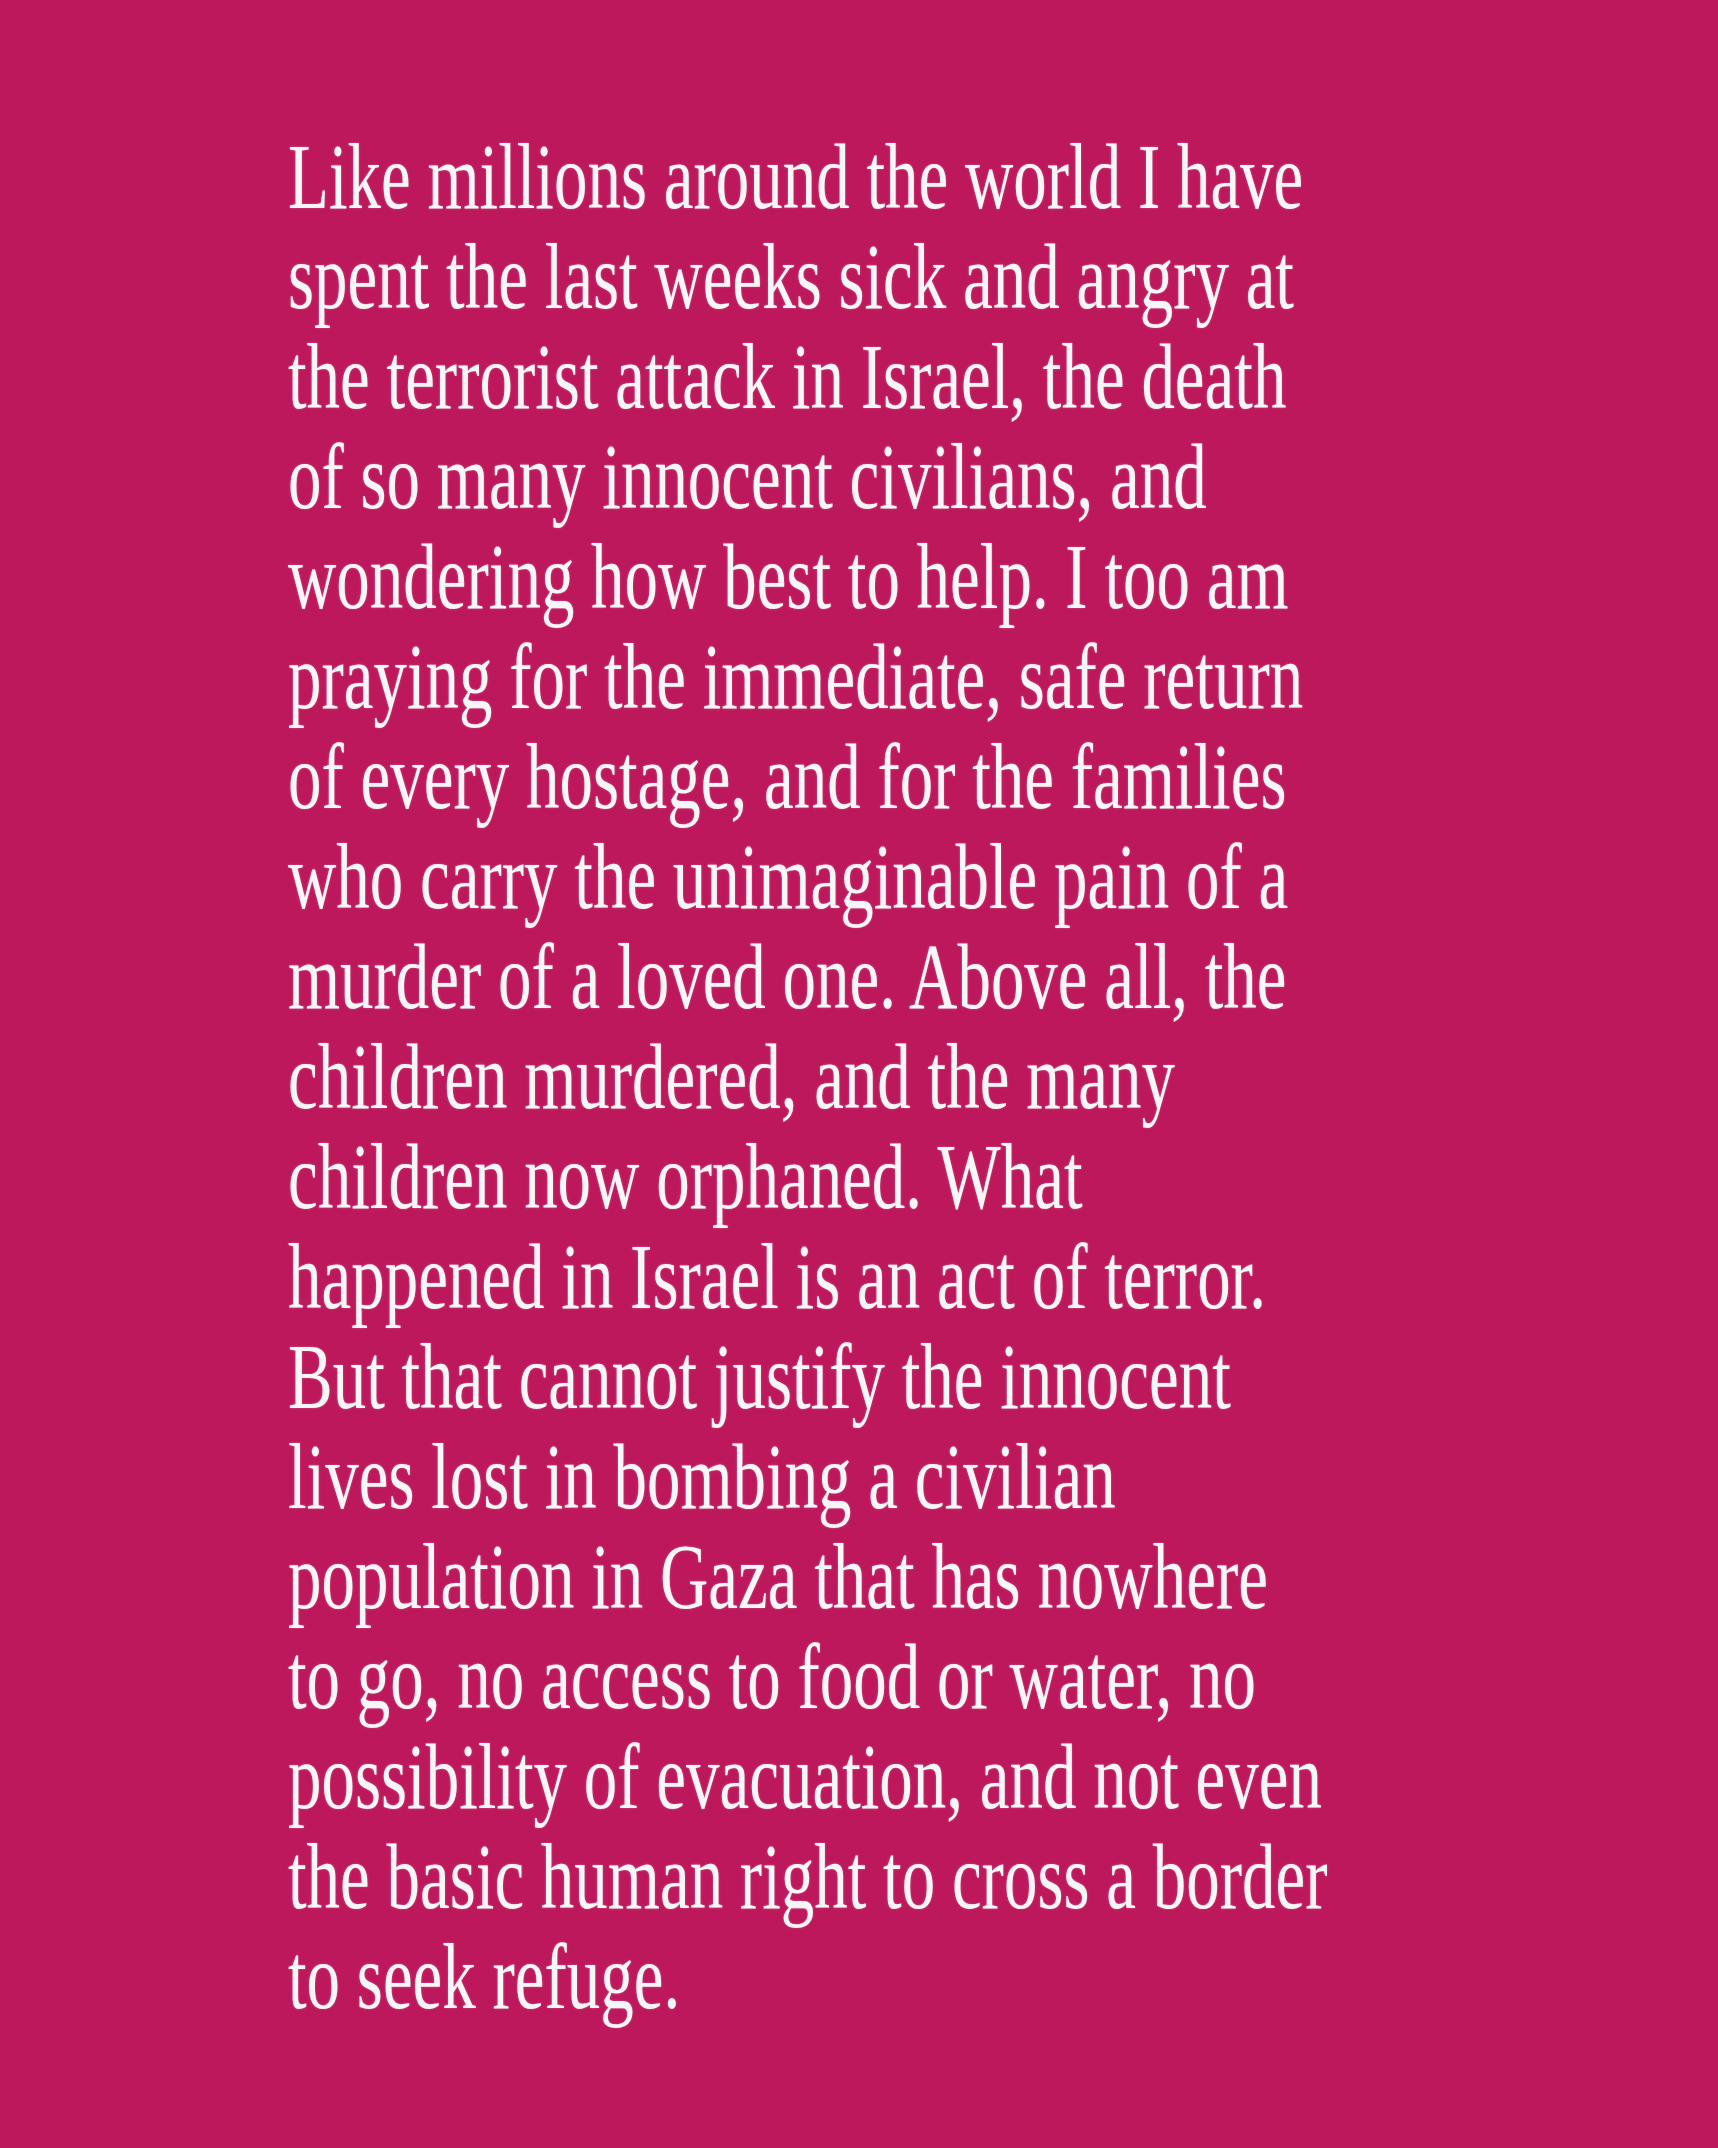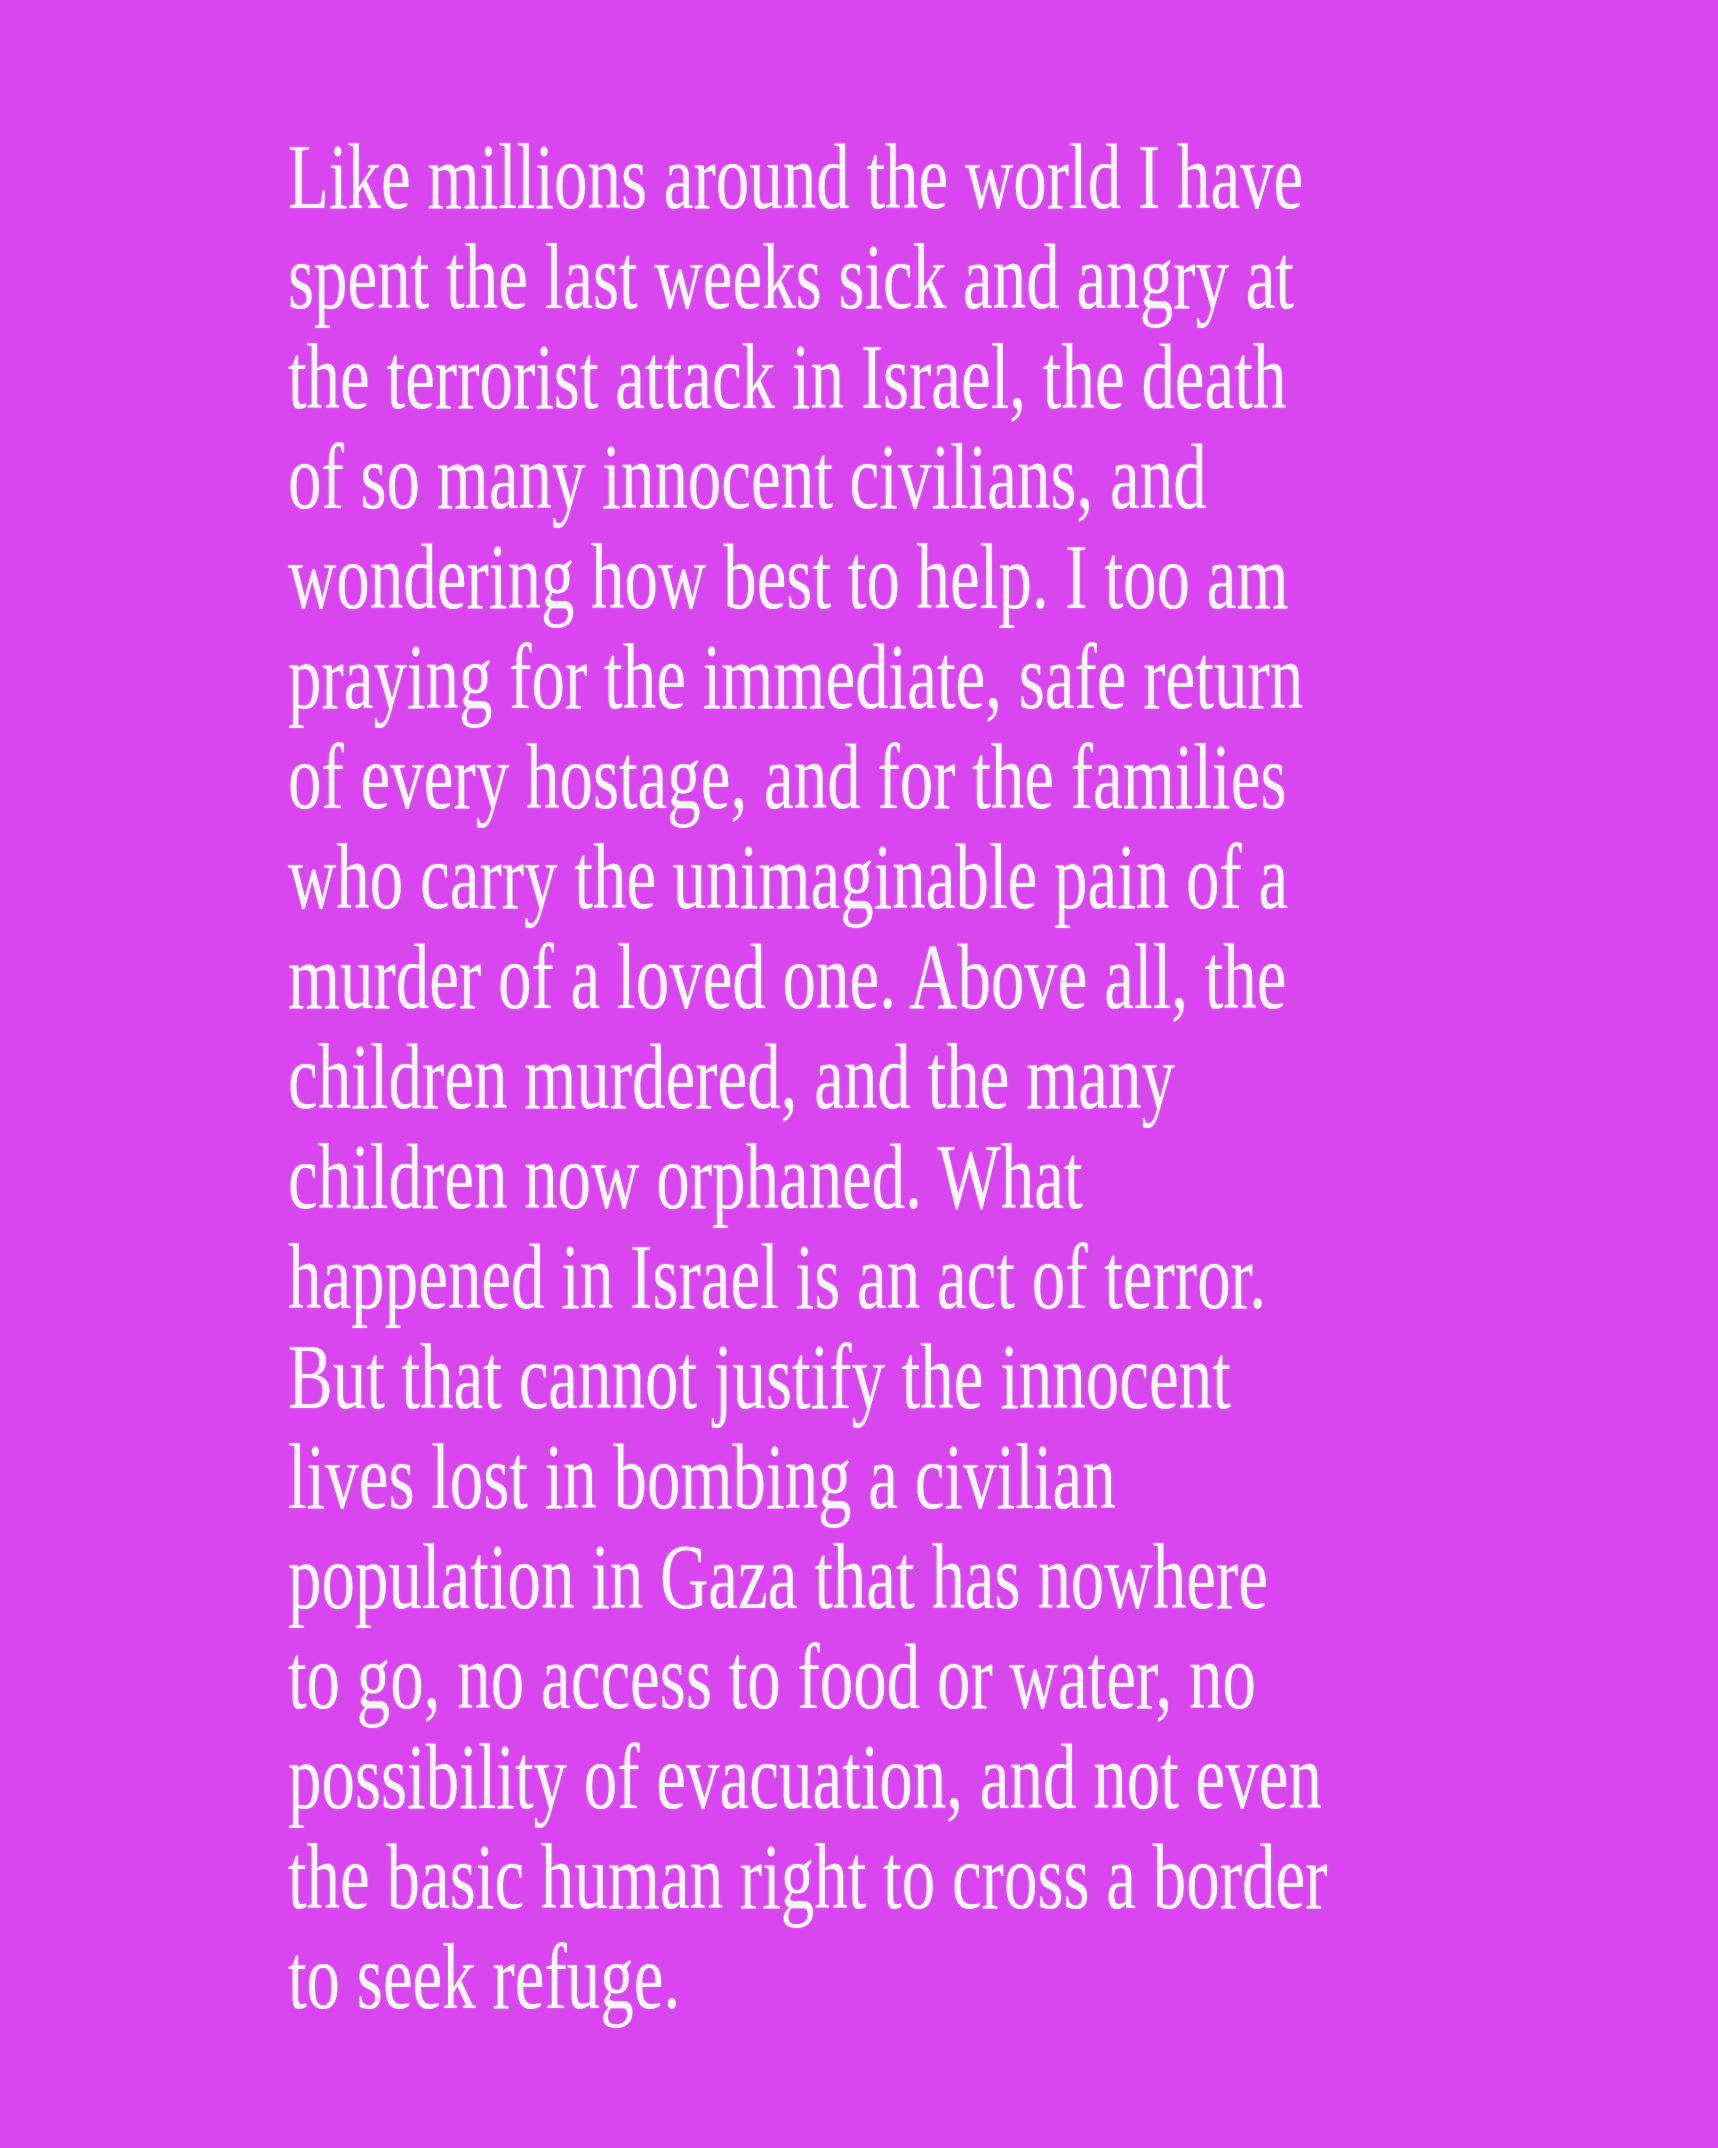--- a/index.html
+++ b/index.html
@@ -34,21 +34,21 @@
     -webkit-font-smoothing: antialiased;
   }
   .line {
     display: block;
     height: 100px;
   }
 </style>
 </head>
 <body>
 
-<div class="canvas" style="background: #d946ef;">
+<div class="canvas" style="background: #be185d;">
   <div class="text-block" style="color: rgb(246, 246, 246);">
     <div class="line">Like millions around the world I have</div>
     <div class="line">spent the last weeks sick and angry at</div>
     <div class="line">the terrorist attack in Israel, the death</div>
     <div class="line">of so many innocent civilians, and</div>
     <div class="line">wondering how best to help. I too am</div>
     <div class="line">praying for the immediate, safe return</div>
     <div class="line">of every hostage, and for the families</div>
     <div class="line">who carry the unimaginable pain of a</div>
     <div class="line">murder of a loved one. Above all, the</div>

